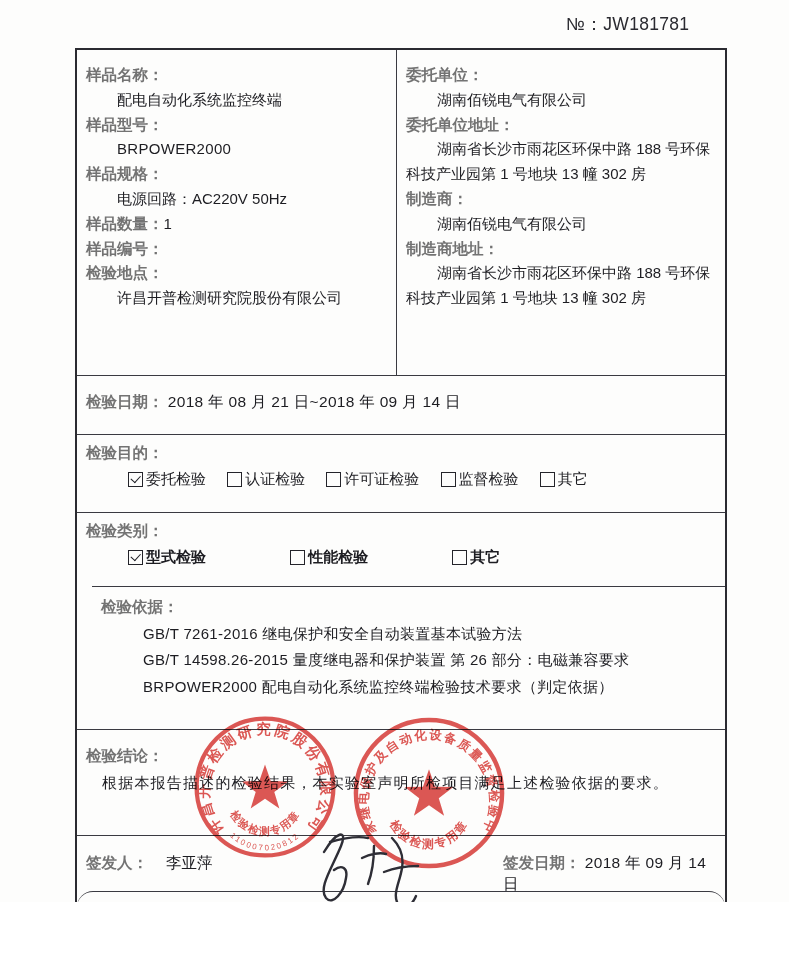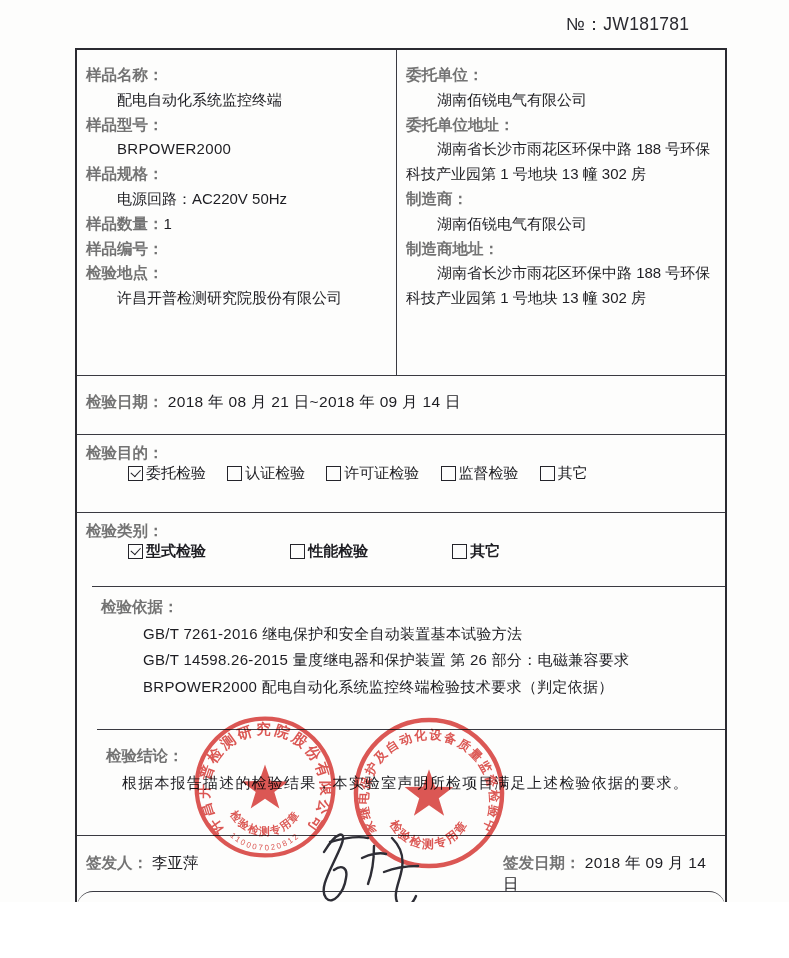--- a/index.html
+++ b/index.html
@@ -26,32 +26,32 @@
   .row-info{height:325px;display:flex;}
   .cell{box-sizing:border-box;padding:13px 8px 0 9px;font-size:15px;line-height:24.8px;}
   .cell-left{width:320px;border-right:1.6px solid #3a3a41;}
   .cell-right{flex:1;}
   .lbl{font-weight:700;font-size:15.5px;color:#737373;}
   .val{padding-left:31px;}
   .addr{padding-left:0;text-indent:31px;}
   .row-date{height:59px;padding:16px 0 0 9px;font-size:15.5px;}
   .row-purpose{height:78px;padding:8px 0 0 9px;}
   .row-category{height:74px;padding:8px 0 0 9px;}
-  .opts{padding-left:42px;font-size:15px;}
+  .opts{padding-left:42px;margin-top:6px;font-size:15px;}
   .opt{display:inline-flex;align-items:center;margin-right:17px;}
   .row-category .opt{margin-right:80px;font-weight:bold;}
   .cb{display:inline-block;width:13px;height:13px;border:1.7px solid #24242a;
       position:relative;margin-right:3px;flex:0 0 auto;}
   .cb.checked::after{
       content:"";position:absolute;left:1.5px;top:1.5px;width:8px;height:4.5px;
       border-left:1.9px solid #1e1e24;border-bottom:1.9px solid #1e1e24;
       transform:rotate(-48deg);}
   .row-basis{height:143px;padding:7px 0 0 9px;font-size:15px;line-height:26.6px;margin-left:15px;}
   .basis-line{padding-left:42px;}
-  .row-conclusion{height:106px;padding:16px 0 0 9px;font-size:15px;margin-left:20px;}
+  .row-conclusion{height:106px;padding:16px 0 0 9px;font-size:15px;}
   .conclusion-text{margin-top:7px;padding-left:16px;letter-spacing:1.2px;}
   .row-issue{height:56px;display:flex;align-items:center;padding-left:9px;font-size:15.5px;}
   .issue-date{position:absolute;left:426px;top:17px;}
   .row-remark{height:48px;padding:12px 0 0 9px;font-size:15.5px;border-radius:16px;}
   .remark-value{font-style:italic;margin-left:6px;font-size:16px;}
   .stamp{position:absolute;mix-blend-mode:multiply;opacity:.88;}
   .stamp-left{left:190px;top:712px;width:150px;height:150px;}
   .stamp-right{left:350px;top:714px;width:158px;height:158px;}
   .signature{position:absolute;left:286px;top:818px;width:150px;height:100px;}
   .num{letter-spacing:.3px;}
@@ -150,21 +150,21 @@
       <div class="basis-line num">BRPOWER2000 配电自动化系统监控终端检验技术要求（判定依据）</div>
     </div>
 
     <div class="row row-conclusion">
       <div class="lbl">检验结论：</div>
       <div class="conclusion-text">根据本报告描述的检验结果，本实验室声明所检项目满足上述检验依据的要求。</div>
     </div>
 
     <div class="row row-issue">
       <span class="lbl">签发人：</span>
-      <span style="margin-left:4px;">李亚萍</span>
+      <span style="margin-left:18px;">李亚萍</span>
       <span class="issue-date">
         <span class="lbl">签发日期：</span>
         <span class="num">2018 年 09 月 14 日</span>
       </span>
     </div>
 
     <div class="row row-remark">
       <span class="lbl">备　注：</span>
       <span class="remark-value num">/</span>
     </div>

